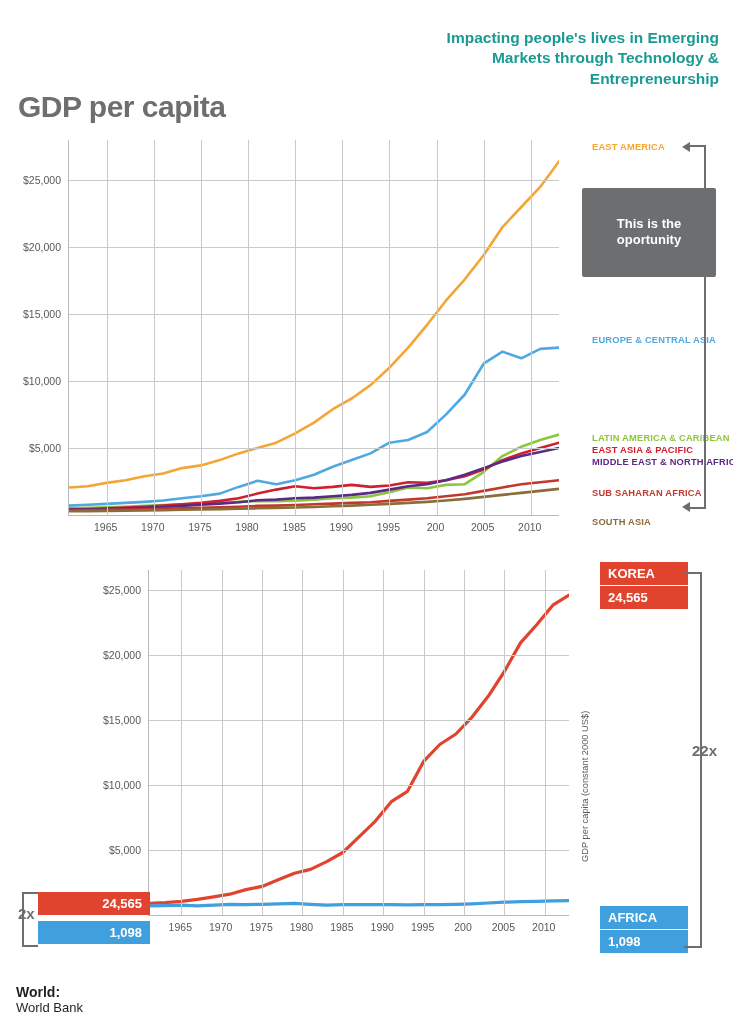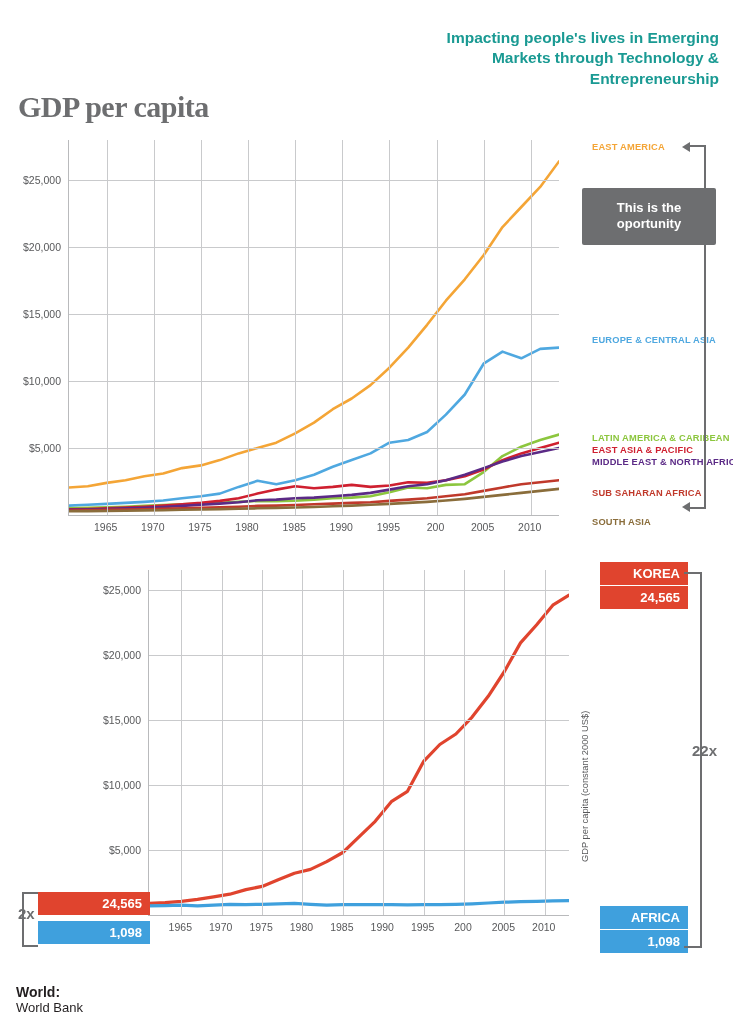--- a/index.html
+++ b/index.html
@@ -7,44 +7,44 @@
     width:733px;height:1024px;background:#ffffff;
     font-family:"Liberation Sans",sans-serif;
     position:relative;overflow:hidden;
   }
   .headline{
     position:absolute;top:28px;right:14px;width:300px;
     text-align:right;color:#1a9a93;font-weight:bold;font-size:15.5px;line-height:1.32;
   }
   .title{
     position:absolute;left:18px;top:90px;
-    font-size:30px;font-weight:bold;color:#6d6e70;letter-spacing:-0.5px;font-family:Liberation Serif, serif;
+    font-size:30px;font-weight:bold;color:#6d6e70;letter-spacing:-0.5px;
   }
   
   #chart1{position:absolute;left:0;top:130px;width:733px;height:415px;}
   .plot{position:absolute;border-left:1px solid #b9babc;border-bottom:1px solid #b9babc;}
   #c1plot{left:68px;top:10px;width:490px;height:375px;}
   .vgrid{position:absolute;top:0;bottom:0;width:1px;background:#c9cacc;}
   .hgrid{position:absolute;left:0;right:0;height:1px;background:#c9cacc;}
   .ylab{position:absolute;right:0;font-size:10.5px;color:#58595b;text-align:right;transform:translateY(-50%);}
   .xlab{position:absolute;font-size:10.5px;color:#58595b;transform:translateX(-50%);}
   .serieslabel{position:absolute;font-size:9.3px;font-weight:bold;letter-spacing:.2px;white-space:nowrap;}
   .callout{
     position:absolute;background:#6d6e70;color:#fff;font-weight:bold;font-size:13px;
-    text-align:center;line-height:1.25;padding:12px 12px;border-radius:2px;
+    text-align:center;line-height:1.25;padding:28px 12px;border-radius:2px;
   }
   .bracket{position:absolute;border:2px solid #6d6e70;border-left:none;}
   .bracket .arrowtop,.bracket .arrowbot{position:absolute;left:-8px;width:0;height:0;
     border-top:5px solid transparent;border-bottom:5px solid transparent;border-right:8px solid #6d6e70;}
   .bracket .arrowtop{top:-5px;}
   .bracket .arrowbot{bottom:-5px;}
   
   #chart2{position:absolute;left:0;top:552px;width:733px;height:430px;}
   #c2plot{left:148px;top:18px;width:420px;height:345px;}
-  .tag{position:absolute;color:#fff;font-weight:bold;font-size:13px;padding:4px 8px;text-align:right;}
+  .tag{position:absolute;color:#fff;font-weight:bold;font-size:13px;padding:4px 8px;text-align:left;}
   .ylabel-rot{
     position:absolute;font-size:9.3px;color:#58595b;
     transform:rotate(-90deg);transform-origin:left top;white-space:nowrap;
   }
   .bracket2{position:absolute;border:2px solid #6d6e70;border-left:none;}
   .bracketL{position:absolute;border:2px solid #6d6e70;border-right:none;}
   .mult{position:absolute;font-weight:bold;color:#6d6e70;font-size:15px;}
   .source{position:absolute;left:16px;top:984px;font-size:13px;color:#231f20;}
   .source b{font-size:14px;}
   svg{display:block;}

